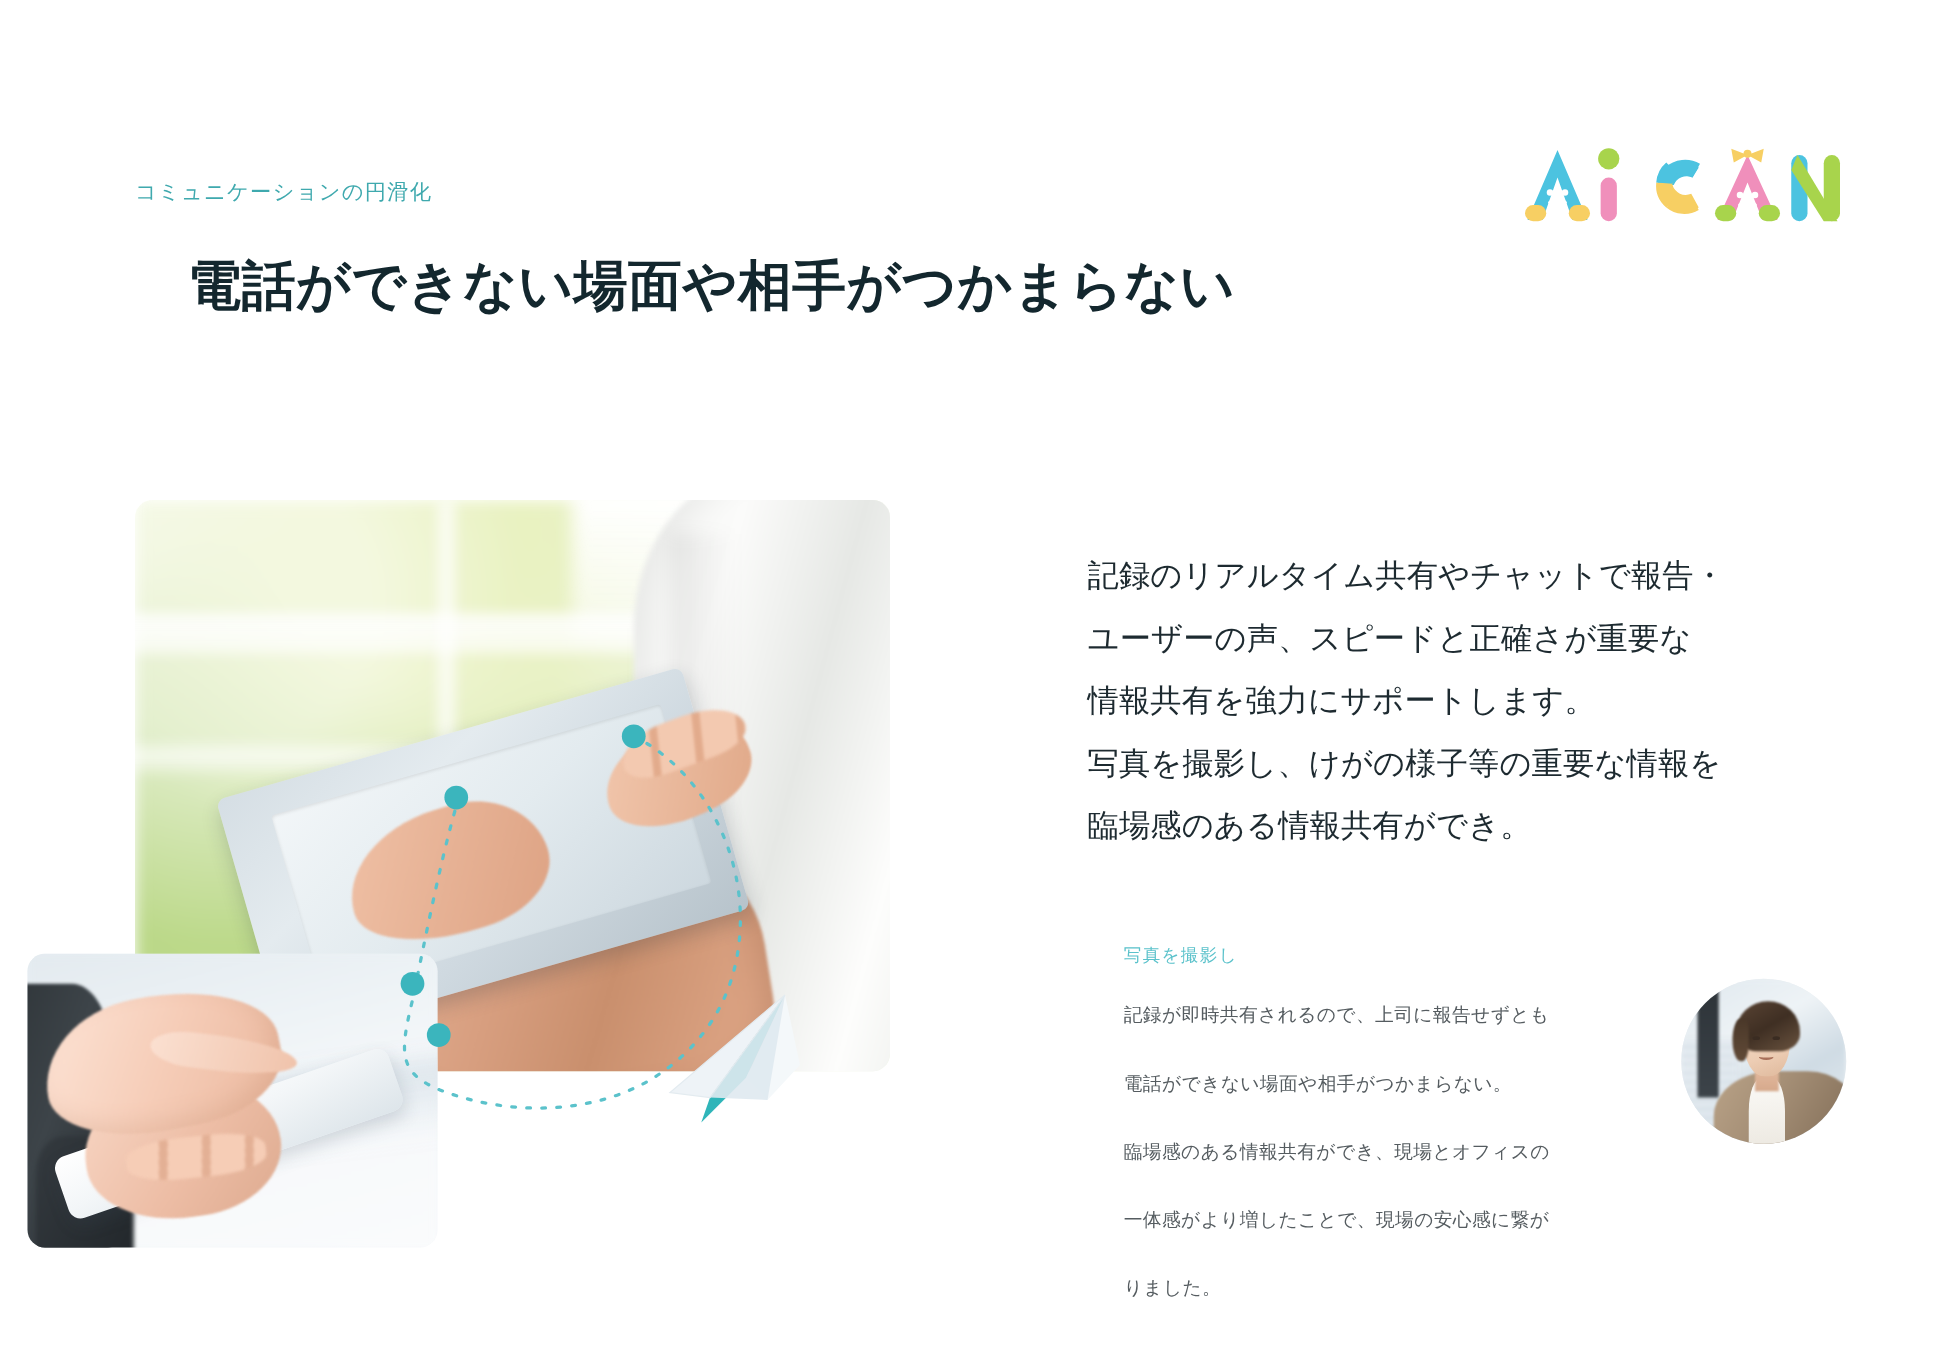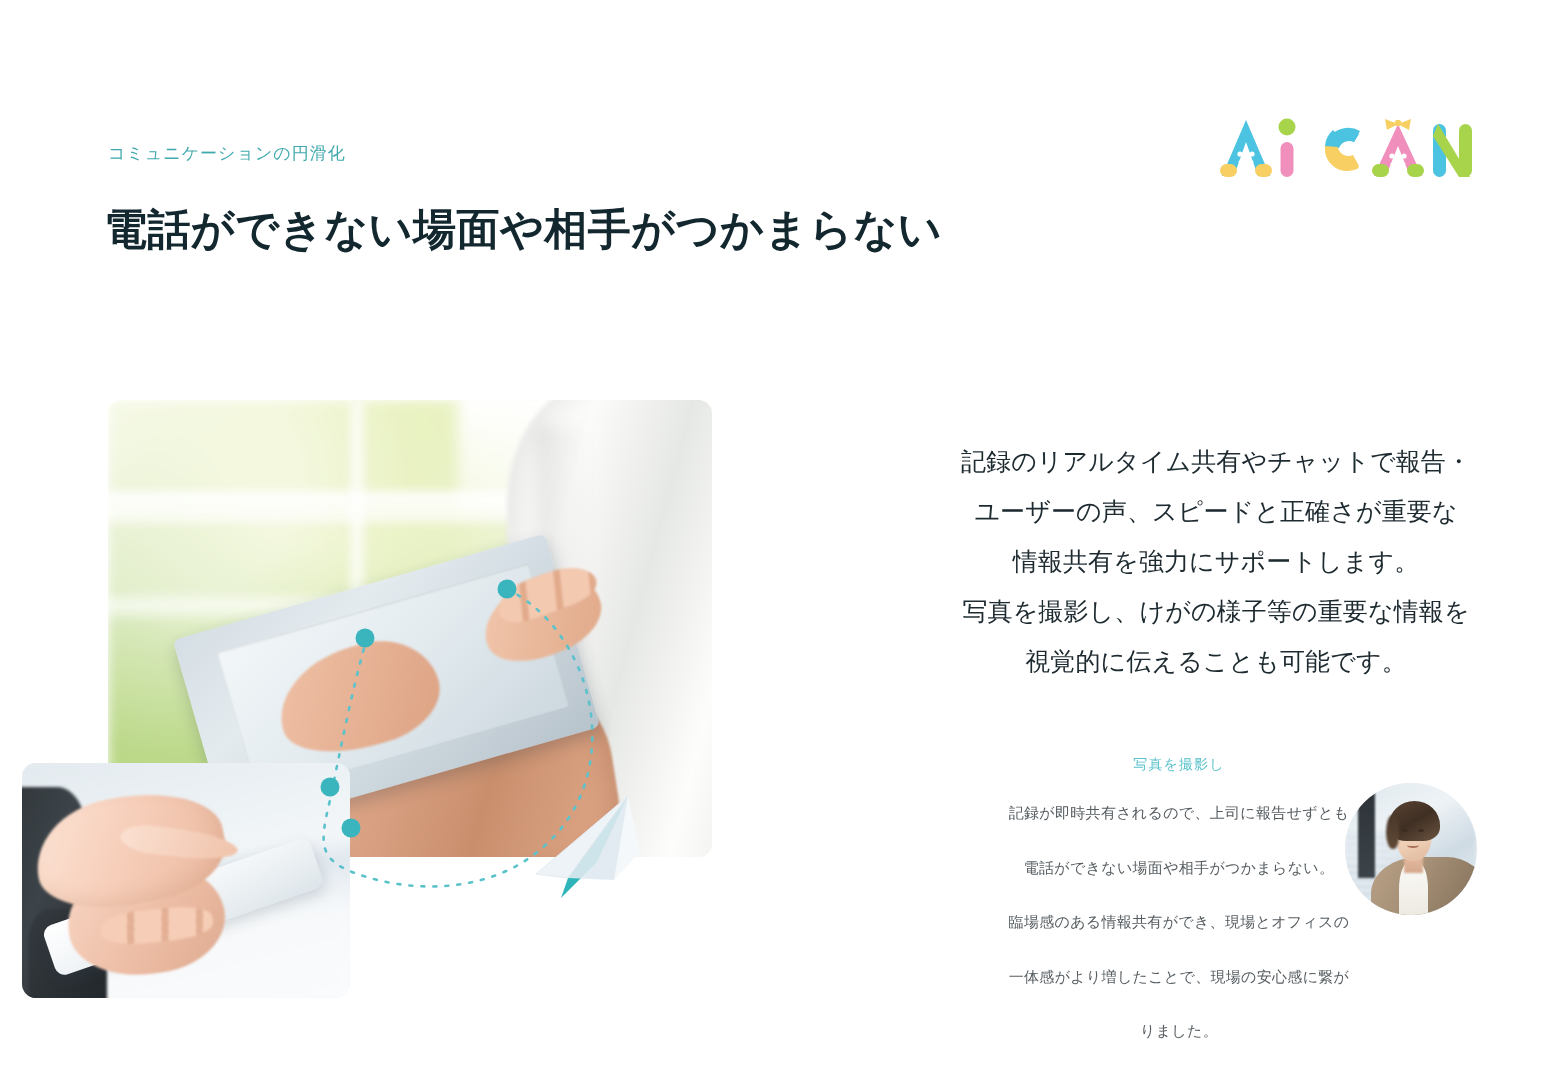--- a/index.html
+++ b/index.html
@@ -2,34 +2,34 @@
 <html><head>
 <meta charset="utf-8">
 <style>
   * { box-sizing: border-box; margin: 0; padding: 0; }
   html, body {
     width: 1560px; height: 1080px;
     background: #ffffff;
     font-family: "Liberation Sans", "DejaVu Sans", sans-serif;
     overflow: hidden;
   }
-  .page { position: relative; width: 1560px; height: 1080px; background:#fff;text-align:center; }
+  .page { position: relative; width: 1560px; height: 1080px; background:#fff; }
 
   
   .eyebrow {
     position: absolute; left: 108px; top: 142px;
     font-size: 17px; letter-spacing: 0.06em;
     color: #3fa9ae; font-weight: 400; white-space: nowrap;
   }
   .headline {
     position: absolute; left: 104px; top: 196px;
     font-size: 43px; font-weight: 700; color: #13272e;
     line-height: 1.55; letter-spacing: 0.01em; white-space: nowrap;
   }
-  .headline .ln { display:block; }
+  .headline .ln { display:block;margin-left:46px; }
 
   
   .logo { position:absolute; left:1214px; top:112px; width:262px; height:76px; }
 
   
   .photo-main {
     position: absolute; left:108px; top:400px; width:604px; height:457px;
     border-radius: 14px; overflow:hidden;
   }
   .pm-bg { position:absolute; inset:0;
@@ -162,21 +162,21 @@
     position:absolute; left:24%; top:62%; width:34%; height:14%;
     background:repeating-linear-gradient(96deg,#f6cdb6 0 24%,#e3b095 24% 30%);
     border-radius: 40%; transform: rotate(-6deg); filter: blur(1.1px);
   }
 
   
   .path-layer { position:absolute; left:0; top:0; width:1560px; height:1080px; pointer-events:none; }
 
   
   .body-copy {
-    position:absolute; left:936px; top:436px; width:560px;
+    position:absolute; left:870px; top:436px; width:560px;
     font-size: 25px; line-height: 2.0; color:#1d2a30; font-weight:400;
     letter-spacing: 0.005em;
   }
   .body-copy .ln { display:block; white-space:nowrap; }
 
   .testimonial { position:absolute; left:899px; top:756px; width:560px; }
   .t-label { font-size:14px; color:#5bc2cb; letter-spacing:.08em; margin-bottom:9px; }
   .t-body { font-size:15px; line-height:2.1; color:#555c60; letter-spacing:.02em; }
   .t-body .ln { display:block; white-space:nowrap;margin-top:23px; }
 
@@ -336,21 +336,21 @@
       <path d="M628 796 L568 878 L614 880 Z" fill="#dfe9ef" opacity="0.9"></path>
       <path d="M628 796 L536 874 L568 878 Z" fill="none" stroke="#e3ebf0" stroke-width="1"></path>
     </g>
   </svg>
 
   <div class="body-copy">
     <span class="ln">記録のリアルタイム共有やチャットで報告・</span>
     <span class="ln">ユーザーの声、スピードと正確さが重要な</span>
     <span class="ln">情報共有を強力にサポートします。</span>
     <span class="ln">写真を撮影し、けがの様子等の重要な情報を</span>
-    <span class="ln">視覚的に伝えることも可能です。</span>
+    <span class="ln">臨場感のある情報共有ができ。</span>
   </div>
 
   <div class="testimonial">
     <div class="t-label">写真を撮影し</div>
     <div class="t-body">
       <span class="ln">記録が即時共有されるので、上司に報告せずとも</span>
       <span class="ln">電話ができない場面や相手がつかまらない。</span>
       <span class="ln">臨場感のある情報共有ができ、現場とオフィスの</span>
       <span class="ln">一体感がより増したことで、現場の安心感に繋が</span>
       <span class="ln">りました。</span>

